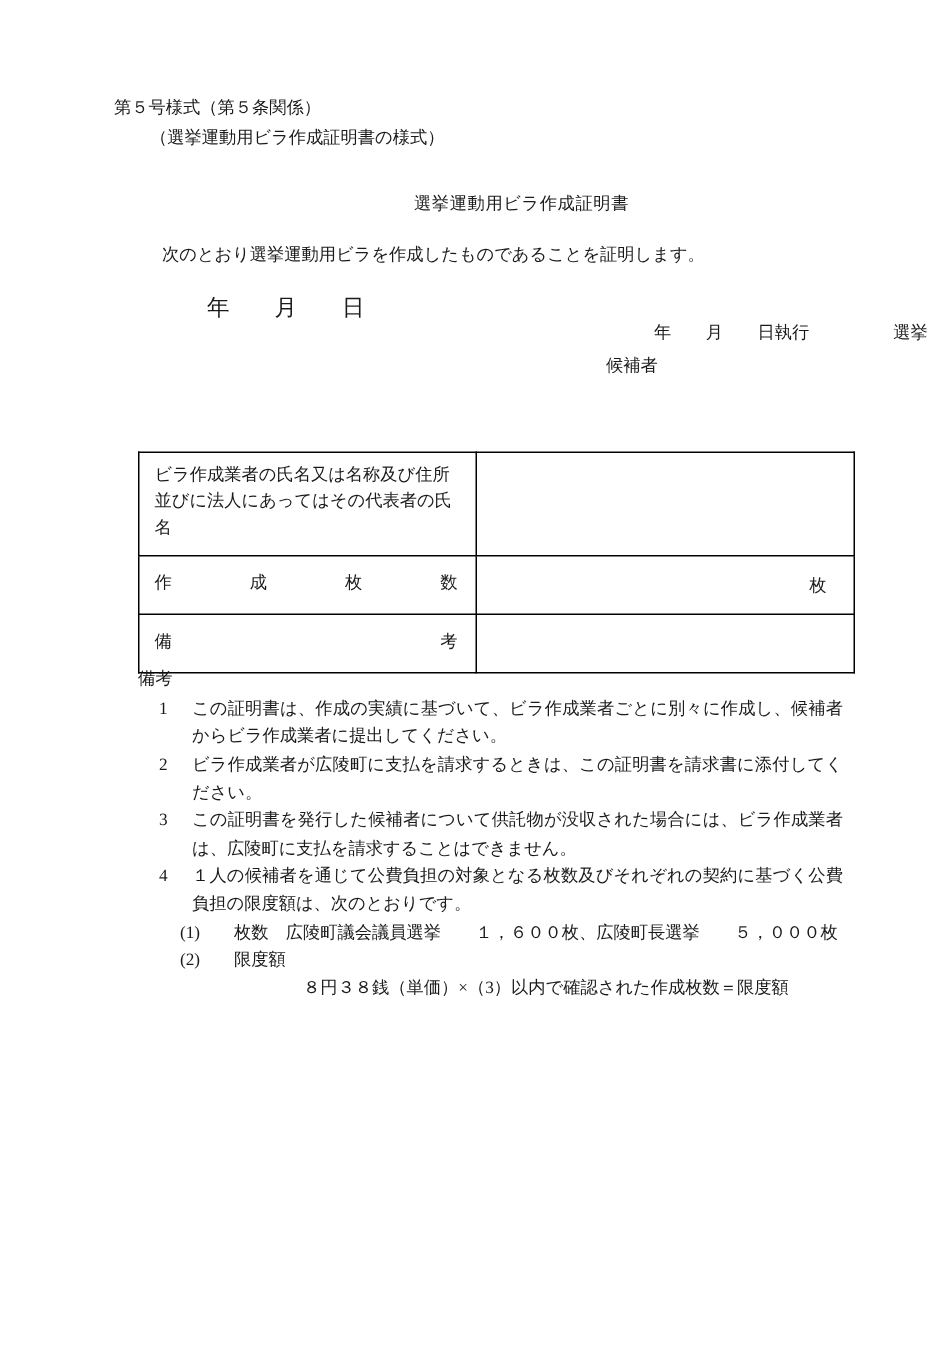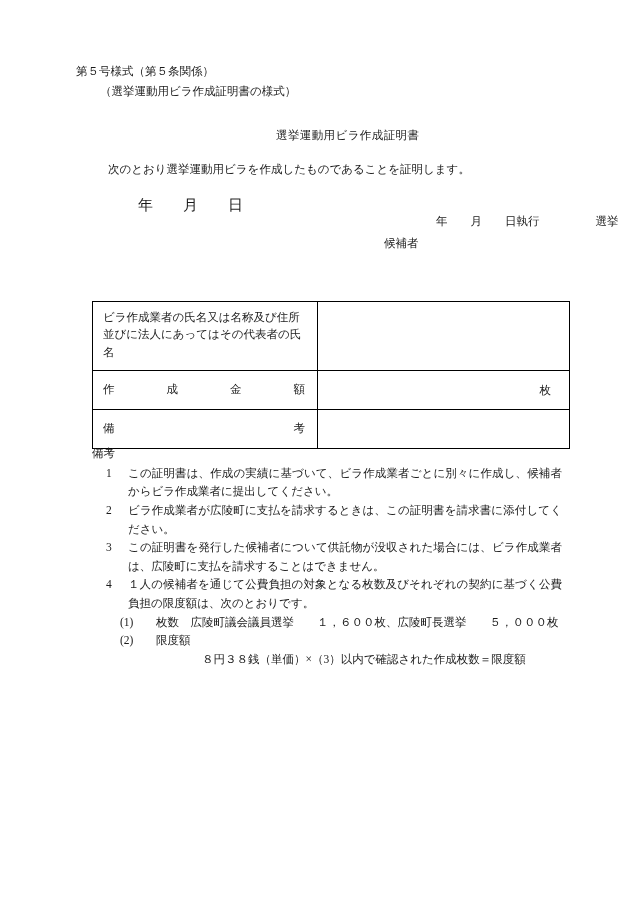--- a/index.html
+++ b/index.html
@@ -73,21 +73,21 @@
     font-size: 11.5px;
     white-space: nowrap;
     margin-left: 44px;
   }
   .exec-line .election-word {
     display: inline-block;
     margin-left: 56px;
   }
   .candidate-line {
     position: absolute;
-    left: 384px;
+    left: 404px;
     top: 236px;
     font-size: 11.5px;
     white-space: nowrap;
   }
 
   
   .form-table {
     position: absolute;
     left: 92px;
     top: 301px;
@@ -178,21 +178,21 @@
   </div>
   <div class="candidate-line">候補者</div>
 
   <table class="form-table">
     <tbody>
       <tr class="row-name">
         <td class="label">ビラ作成業者の氏名又は名称及び住所並びに法人にあってはその代表者の氏名</td>
         <td class="value"></td>
       </tr>
       <tr class="row-count">
-        <td class="label spread">作成金額</td>
+        <td class="label spread">作成枚数</td>
         <td class="value">枚</td>
       </tr>
       <tr class="row-note">
         <td class="label spread">備考</td>
         <td class="value"></td>
       </tr>
     </tbody>
   </table>
 
   <div class="notes">

